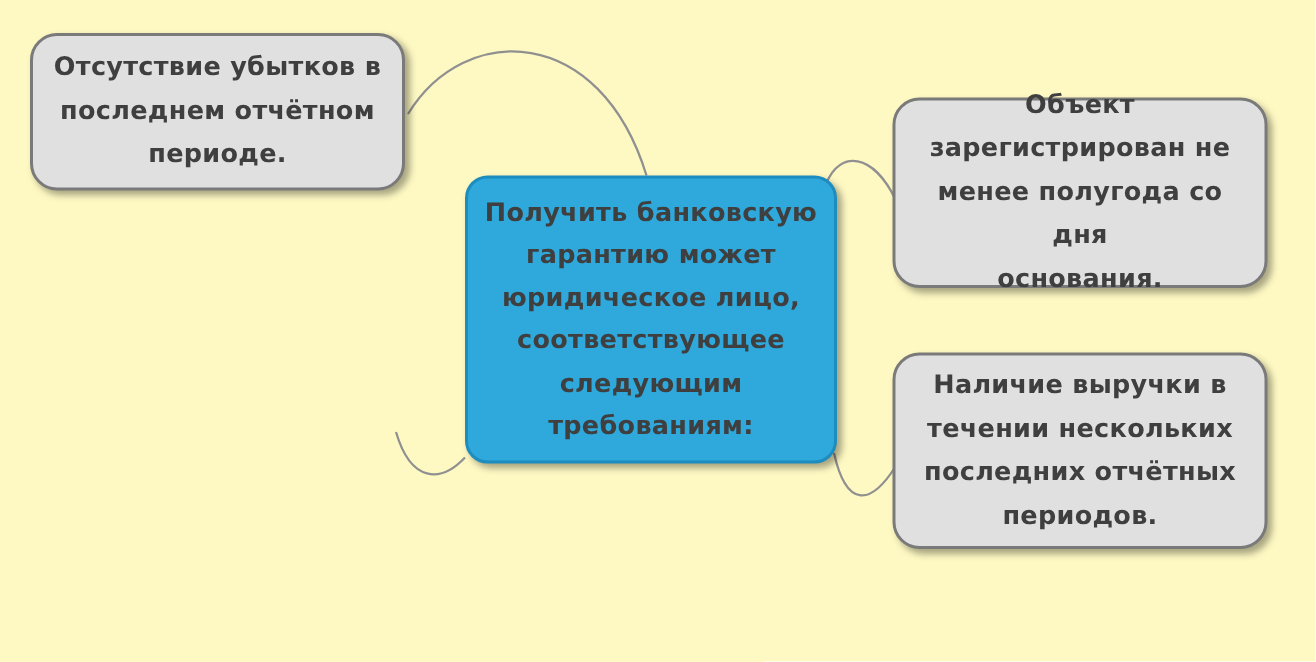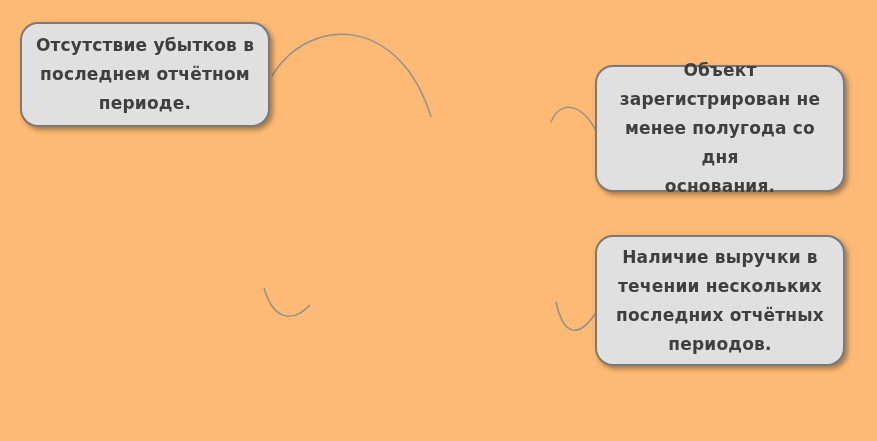--- a/index.html
+++ b/index.html
@@ -1,17 +1,17 @@
 <!DOCTYPE html>
 <html><head>
 <meta charset="utf-8">
 <style>
   html,body { margin:0; padding:0; background:#ffffff; }
   .canvas {
-    position:relative; width:877px; height:441px; background:#fdba74;
+    position:relative; width:877px; height:441px; background:#fef9c3;
     font-family:"DejaVu Sans","Liberation Sans",sans-serif; overflow:hidden;
   }
   svg.connectors { position:absolute; left:0; top:0; width:877px; height:441px; }
   .node {
     position:absolute; box-sizing:border-box;
     display:flex; align-items:center; justify-content:center;
     text-align:center; font-weight:bold; font-size:17px; line-height:29px;
     letter-spacing:0.2px; color:var(--text-color,#3f3f3f); white-space:pre-line;
     background:var(--node-bg,#e0e0e0);
     border:2px solid var(--node-border,#7a7a7a);
@@ -40,20 +40,26 @@
     <path d="M264,288 C274,322 294,322 310,305" stroke="#909090" stroke-width="1.5"></path>
     <path d="M551,122 C560,100 582,102 597,133" stroke="#909090" stroke-width="1.5"></path>
     <path d="M556,302 C564,338 580,338 597,311" stroke="#909090" stroke-width="1.5"></path>
   </svg>
 
   <div class="node node-tl">Отсутствие убытков в
 последнем отчётном
 периоде.</div>
 
 
+  <div class="node node--center node-c">Получить банковскую
+гарантию может
+юридическое лицо,
+соответствующее
+следующим
+требованиям:</div>
 
   <div class="node node-tr">Объект
 зарегистрирован не
 менее полугода со дня
 основания.</div>
 
   <div class="node node-br">Наличие выручки в
 течении нескольких
 последних отчётных
 периодов.</div>

